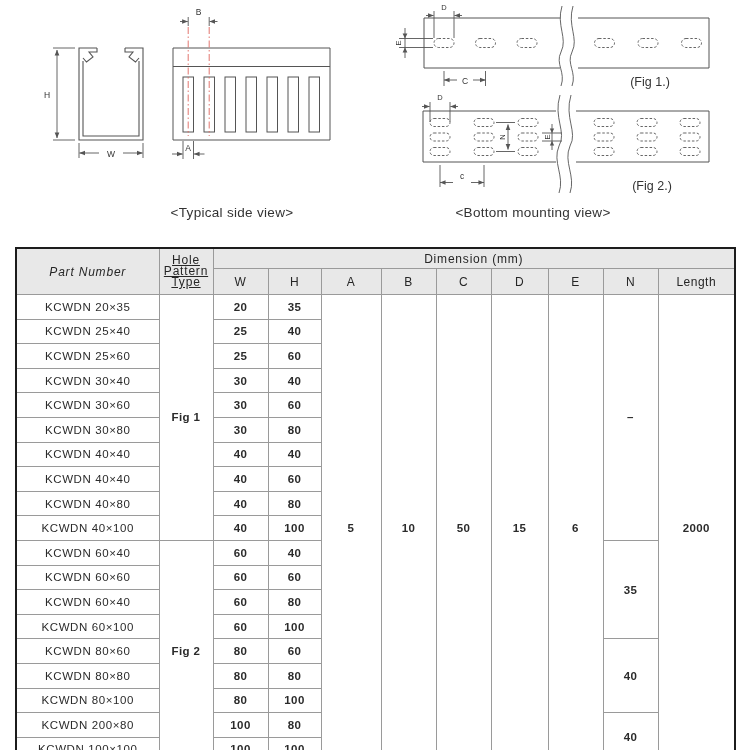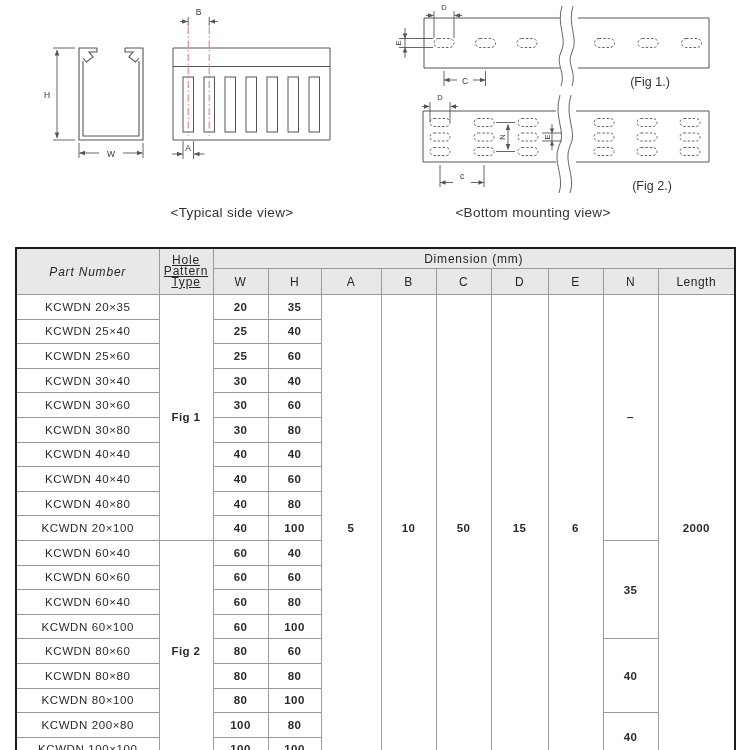--- a/index.html
+++ b/index.html
@@ -218,21 +218,21 @@
         <td class="pn">KCWDN 40×40</td>
         <td class="val">40</td>
         <td class="val">60</td>
       </tr>
   <tr>
         <td class="pn">KCWDN 40×80</td>
         <td class="val">40</td>
         <td class="val">80</td>
       </tr>
   <tr>
-        <td class="pn">KCWDN 20×100</td>
+        <td class="pn">KCWDN 40×100</td>
         <td class="val">40</td>
         <td class="val">100</td>
       </tr>
   <tr>
     <td class="pn">KCWDN 60×40</td>
     <td class="val" rowspan="9">Fig 2</td>
     <td class="val">60</td>
     <td class="val">40</td>
     <td class="val" rowspan="4">35</td>
   </tr>

